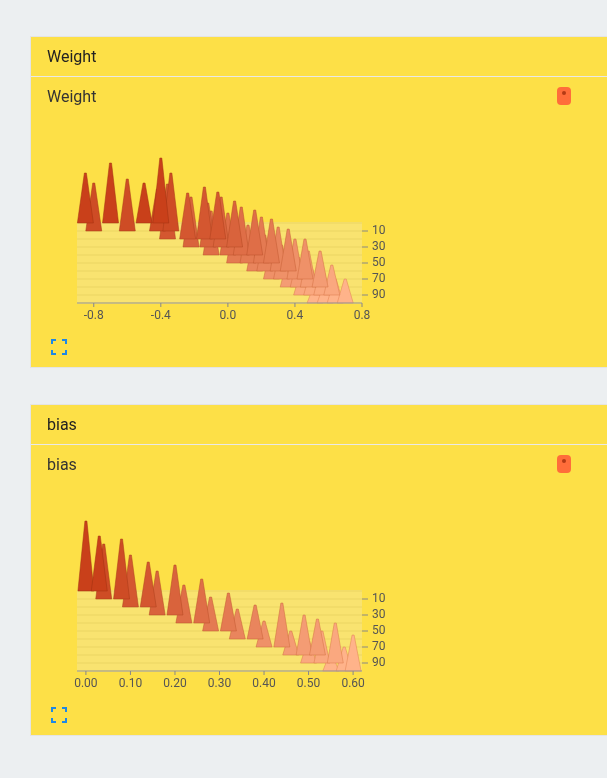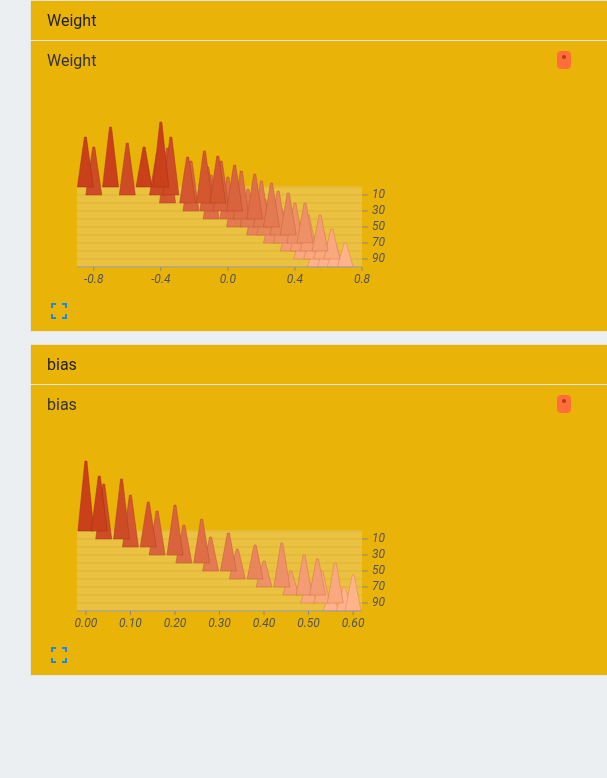--- a/index.html
+++ b/index.html
@@ -7,24 +7,25 @@
     background: #eceff1;
     font-family: -apple-system, BlinkMacSystemFont, "Segoe UI", Roboto, sans-serif;
     font-size: 14px;
     color: #222;
     width: 607px;
     height: 778px;
     overflow: hidden;
     padding-left: 30px;
   }
   .panel {
-    background: #eab308;
+    background: #fde047;
     border: 1px solid #e4e4e4;
     border-right: none;
     margin-bottom: 12px;
+    margin-top: 36px;
   }
   .panel-header {
     border-bottom: 1px solid #e9e9e9;
     padding: 10px 16px;
     font-size: 16px;
     font-weight: 400;
     color: #222;
   }
   .panel-body {
     padding: 10px 16px 12px 16px;
@@ -54,21 +55,20 @@
     position: absolute; top: 4px; left: 5px;
     width: 4px; height: 4px;
     background: #b43a15;
     border-radius: 2px;
   }
   .chart-area {
     width: 360px;
     height: 215px;
     margin-left: 10px;
     position: relative;
-    font-style: italic;
   }
   svg.hist { width: 100%; height: 100%; display: block; }
   .expand-icon {
     width: 16px; height: 16px;
     margin-top: 6px;
     margin-left: 4px;
     cursor: pointer;
     display: block;
   }
   .x-tick { font-size: 12px; fill: #555; text-anchor: middle; }

